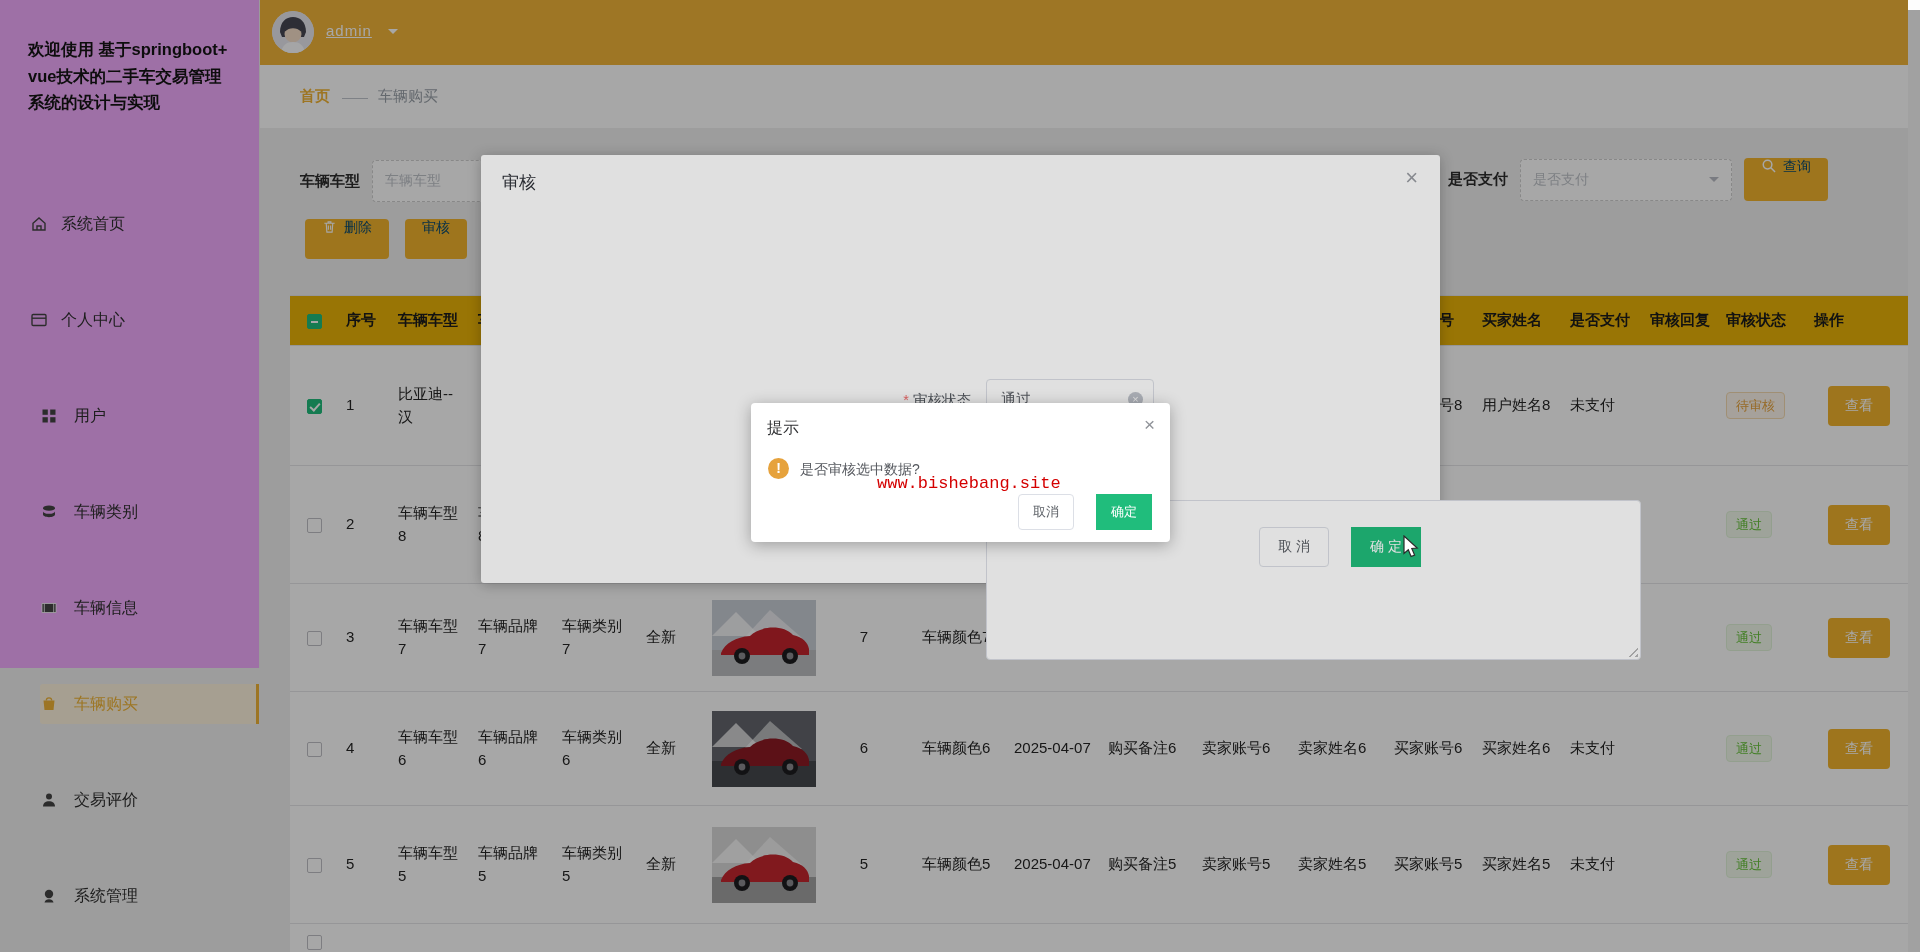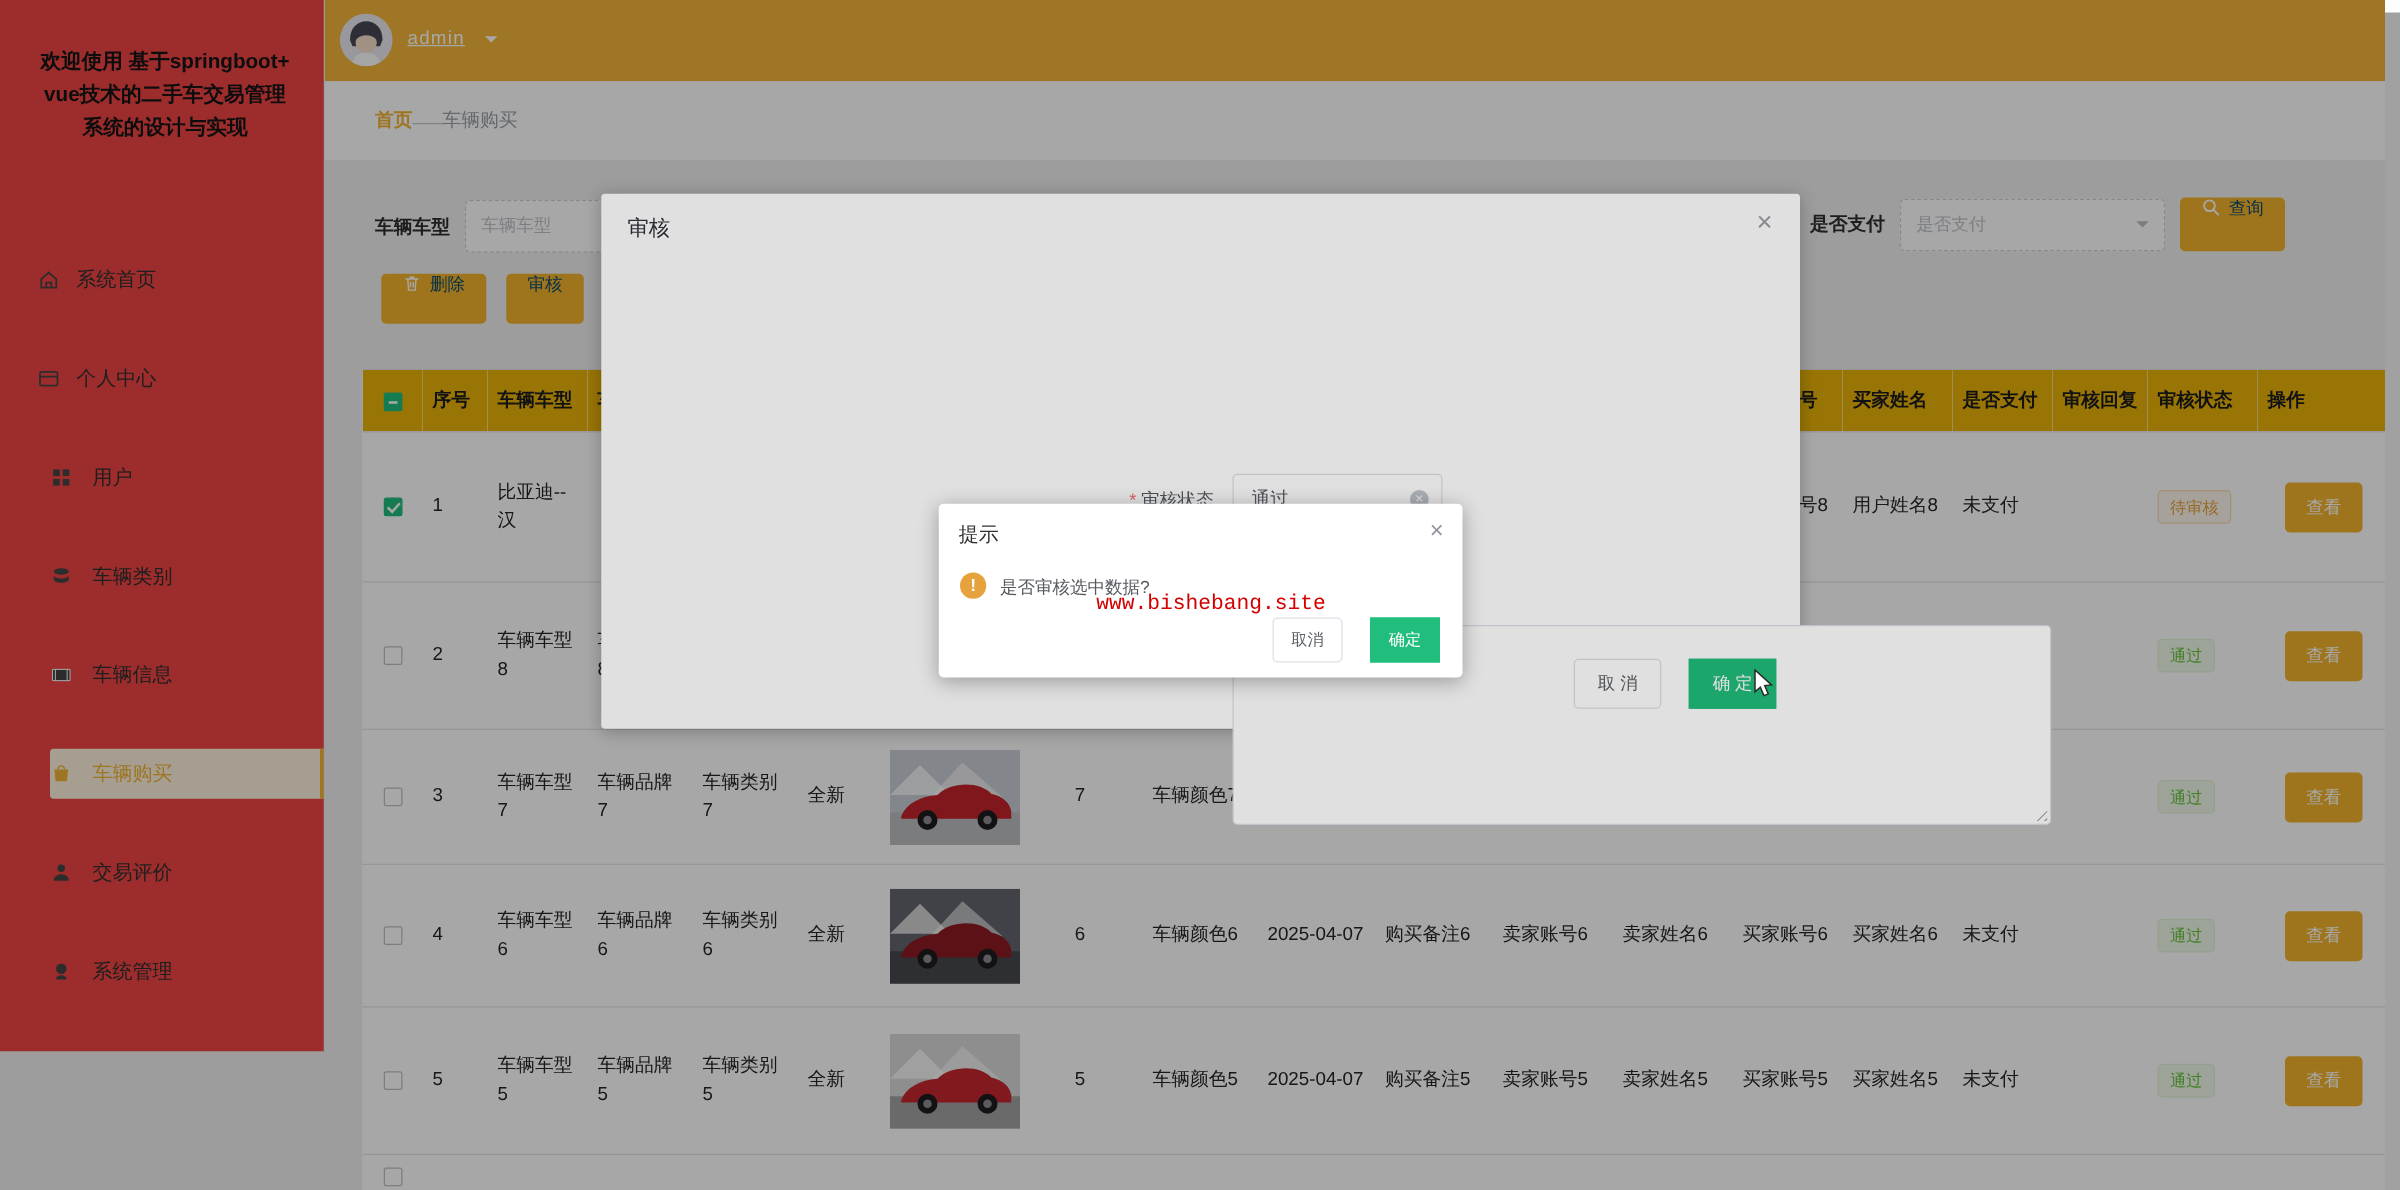--- a/index.html
+++ b/index.html
@@ -1,36 +1,36 @@
 <!DOCTYPE html>
 <html><head>
 <meta charset="utf-8">
 <style>
   * { margin:0; padding:0; box-sizing:border-box; }
   body { font-family:"Liberation Sans", sans-serif; background:#2b2b2b; }
   .screen { position:relative; width:1920px; height:952px; overflow:hidden; background:#efefef; }
 
   
-  .sidebar { position:absolute; left:0; top:0; width:260px; height:841px; background:#ef4444; border-right:1px solid #ededed; z-index:1;text-align:center; }
+  .sidebar { position:absolute; left:0; top:0; width:260px; height:668px; background:#f0abfc; border-right:1px solid #ededed; z-index:1; }
   .s-title { position:absolute; left:28px; top:36px; width:208px; font-size:16.5px; font-weight:700; color:#141414; line-height:1.62; word-break:break-all; }
-  .menu { position:absolute; left:0; top:204px; right:0; display:flex; flex-direction:column; gap:39px; }
+  .menu { position:absolute; left:0; top:204px; right:0; display:flex; flex-direction:column; gap:56px; }
   .m-item { position:relative; display:flex; align-items:center; height:40px; margin-left:30px; gap:13px; font-size:16px; color:#2f2f2f; cursor:pointer; }
   .m-item.sub { margin-left:40px; gap:16px; }
   .m-item .m-ico { display:flex; width:18px; height:18px; color:#454545; flex:0 0 18px; }
   .m-item .m-ico svg { width:100%; height:100%; }
   .m-item.active { background:#fdf3dd; color:#efb336; border-radius:3px 0 0 3px; }
   .m-item.active .m-ico { color:#efb336; }
   .m-item.active::after { content:""; position:absolute; right:0; top:0; bottom:0; width:3px; background:#efb336; }
 
   
   .topbar { position:absolute; left:260px; top:0; width:1660px; height:65px; background:#f1b43a; z-index:1; }
   .avatar { position:absolute; left:12px; top:11px; width:42px; height:42px; border-radius:50%; overflow:hidden; background:#ececf2; }
   .uname { position:absolute; left:66px; top:22px; color:#fff; font-size:15px; letter-spacing:1px;text-decoration:underline; }
   .caret { position:absolute; left:128px; top:29px; width:0; height:0; border:5px solid transparent; border-top-color:#fff; }
-  .crumbbar { position:absolute; left:260px; top:65px; width:1660px; height:63px; background:#ffffff; display:flex; align-items:center; padding-left:40px; z-index:1; }
+  .crumbbar { position:absolute; left:260px; top:65px; width:1660px; height:63px; background:#ffffff; display:flex; align-items:center; padding-left:40px; gap:12px; z-index:1; }
   .crumb-home { color:#efb336; font-size:15px; font-weight:700; cursor:pointer; }
   .crumb-sep { color:#c0c4cc; font-size:14px; letter-spacing:-2px; }
   .crumb-cur { color:#99a0a8; font-size:15px; }
 
   
   .f-label { font-size:15px; font-weight:700; color:#2e2e2e; }
   .filter-left { position:absolute; left:300px; top:160px; display:flex; align-items:center; gap:12px; z-index:1; }
   .f-input { position:relative; width:124px; height:42px; background:#fff; border:1px dashed #cfcfcf; border-radius:4px; display:flex; align-items:center; padding:0 12px; }
   .ph { color:#bfc3c9; font-size:14px; }
   .filter-right { position:absolute; left:1448px; top:158px; display:flex; align-items:center; gap:12px; z-index:1; }

